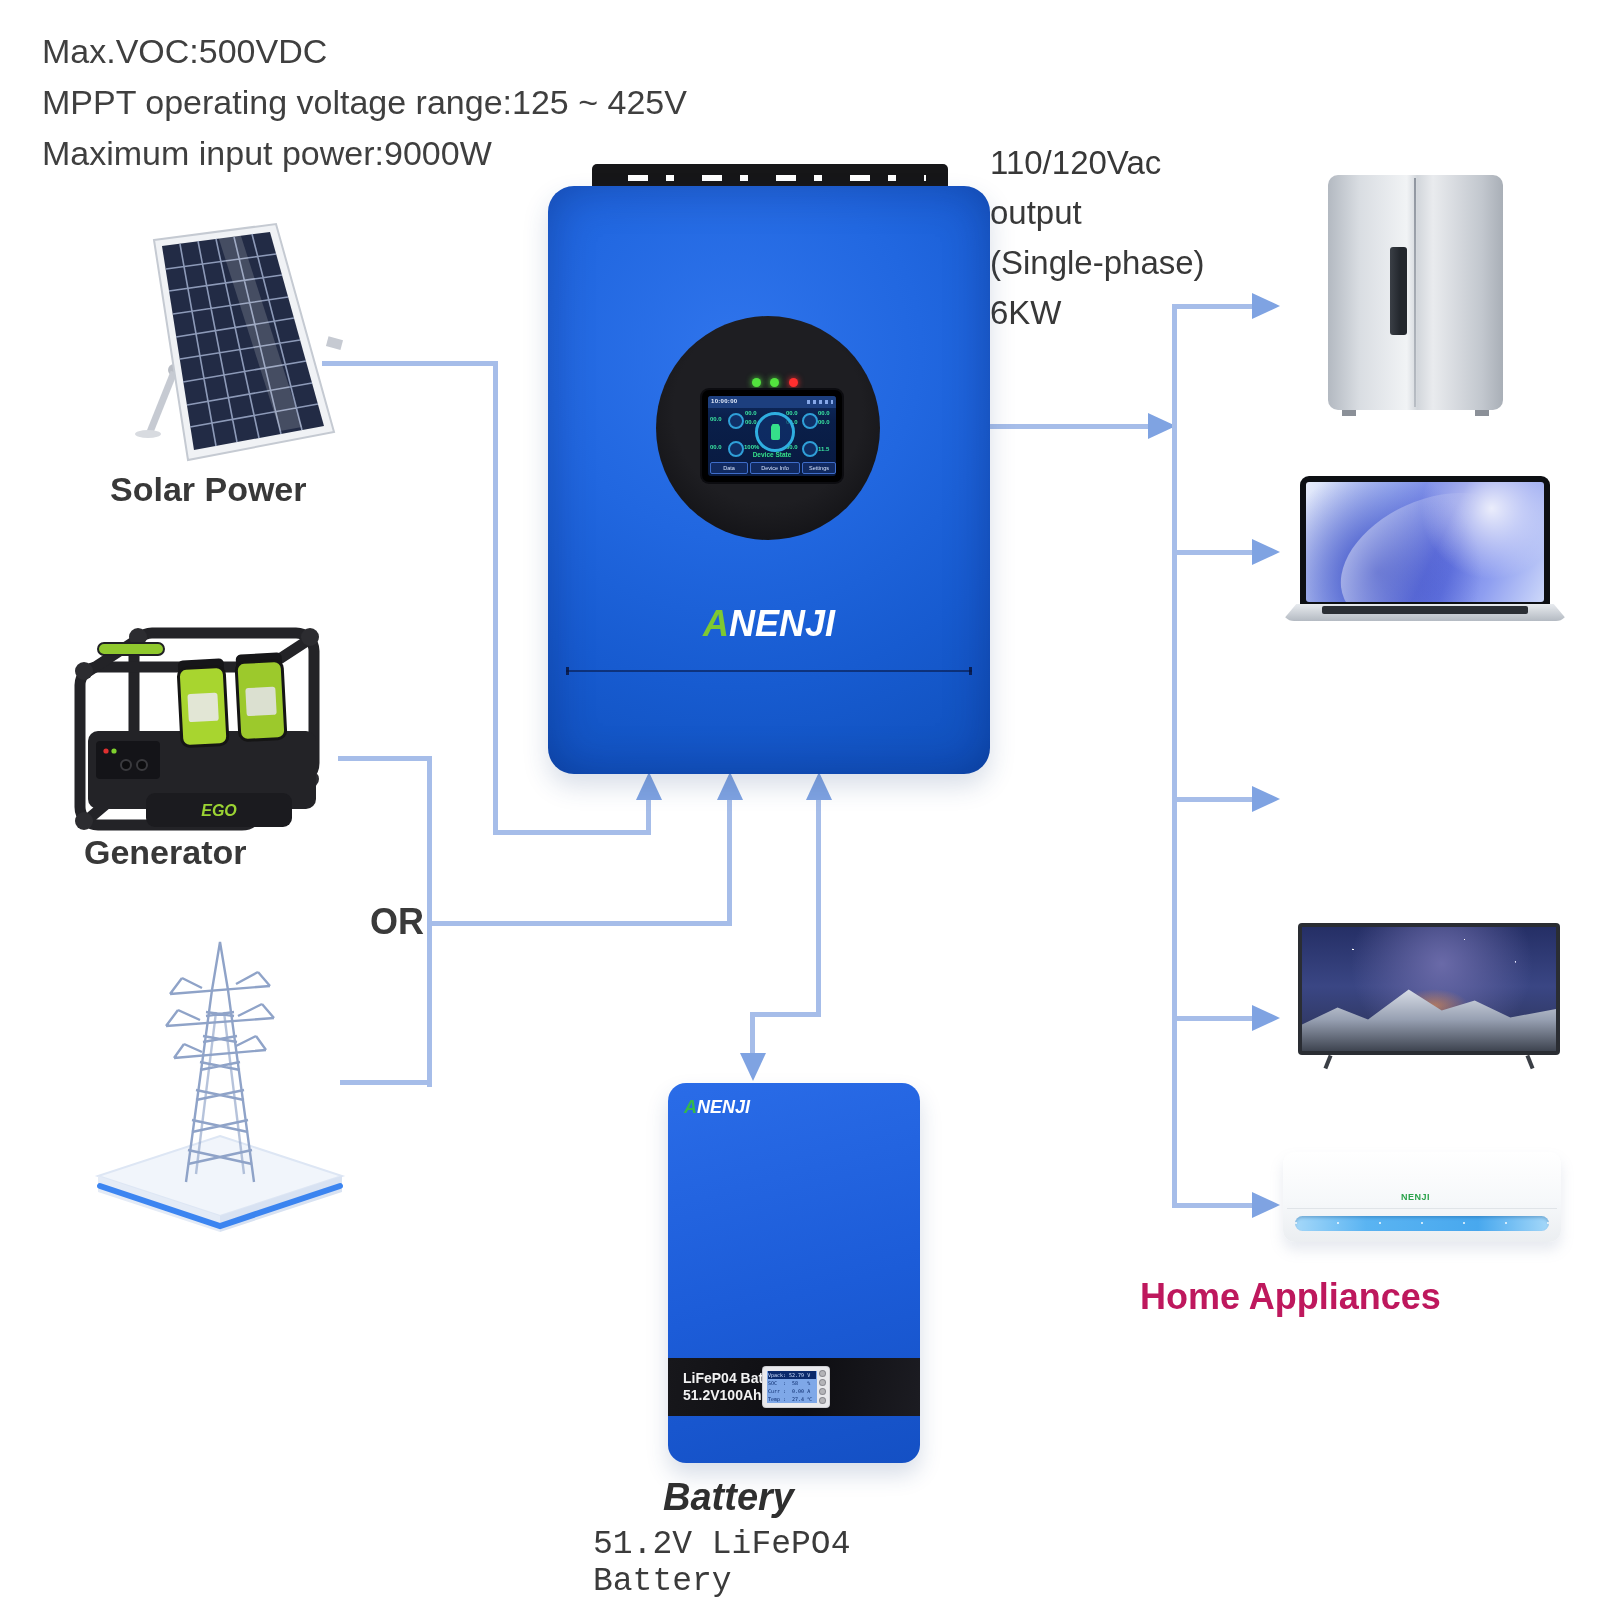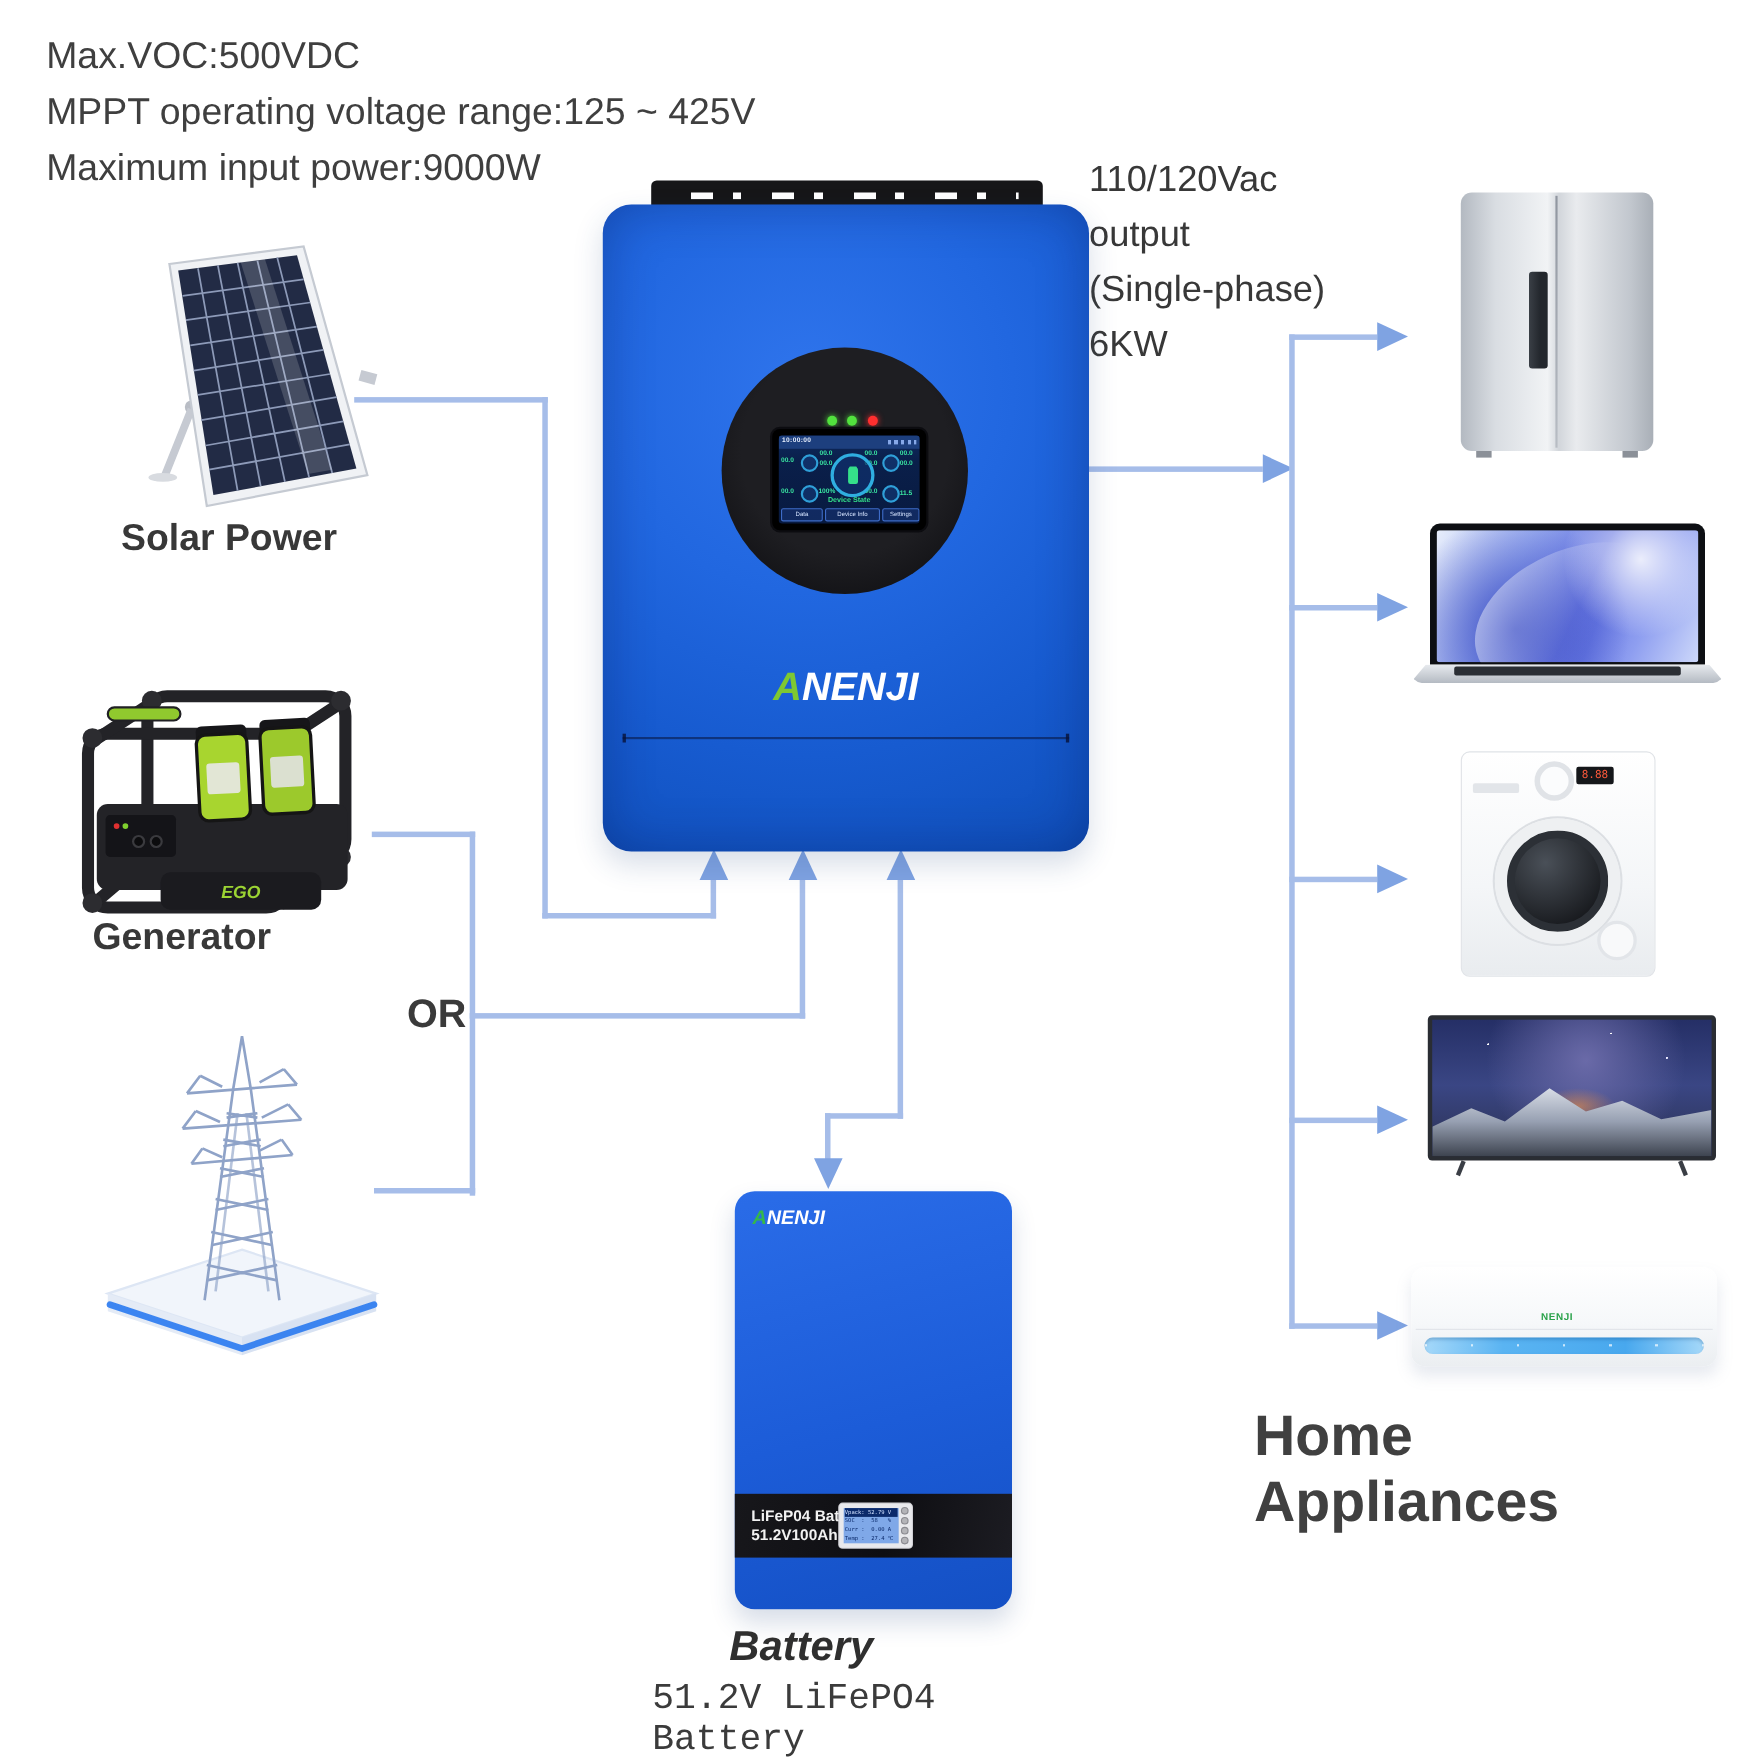--- a/index.html
+++ b/index.html
@@ -306,40 +306,33 @@
   <div class="laptop">
     <div class="lscreen">
       <div class="wall">
         <div class="swoosh"></div>
       </div>
     </div>
     <div class="deck"></div>
     <div class="keys"></div>
   </div>
 
-  <div class="washer">
-    <div class="drawer"></div>
-    <div class="dial"></div>
-    <div class="disp">8.88</div>
-    <div class="door"></div>
-    <div class="hatch"></div>
-  </div>
 
   <div class="tv">
     <div class="frame">
       <div class="pic">
         <div class="glow"></div>
         <div class="mtn"></div>
       </div>
     </div>
     <div class="leg" style="left:28px;transform:rotate(22deg);"></div>
     <div class="leg" style="right:28px;transform:rotate(-22deg);"></div>
   </div>
 
   <div class="ac">
     <div class="seamline"></div>
     <div class="brand">NENJI</div>
     <div class="vent"></div>
   </div>
 
-  <div class="lbl" style="left:1140px;top:1276px;width:400px;font-size:52px;color:#404040;">Home Appliances</div>
+  <div class="lbl" style="left:1140px;top:1276px;width:400px;font-size:36px;color:#be185d;">Home Appliances</div>
 
 </div>
 
 </body></html>

